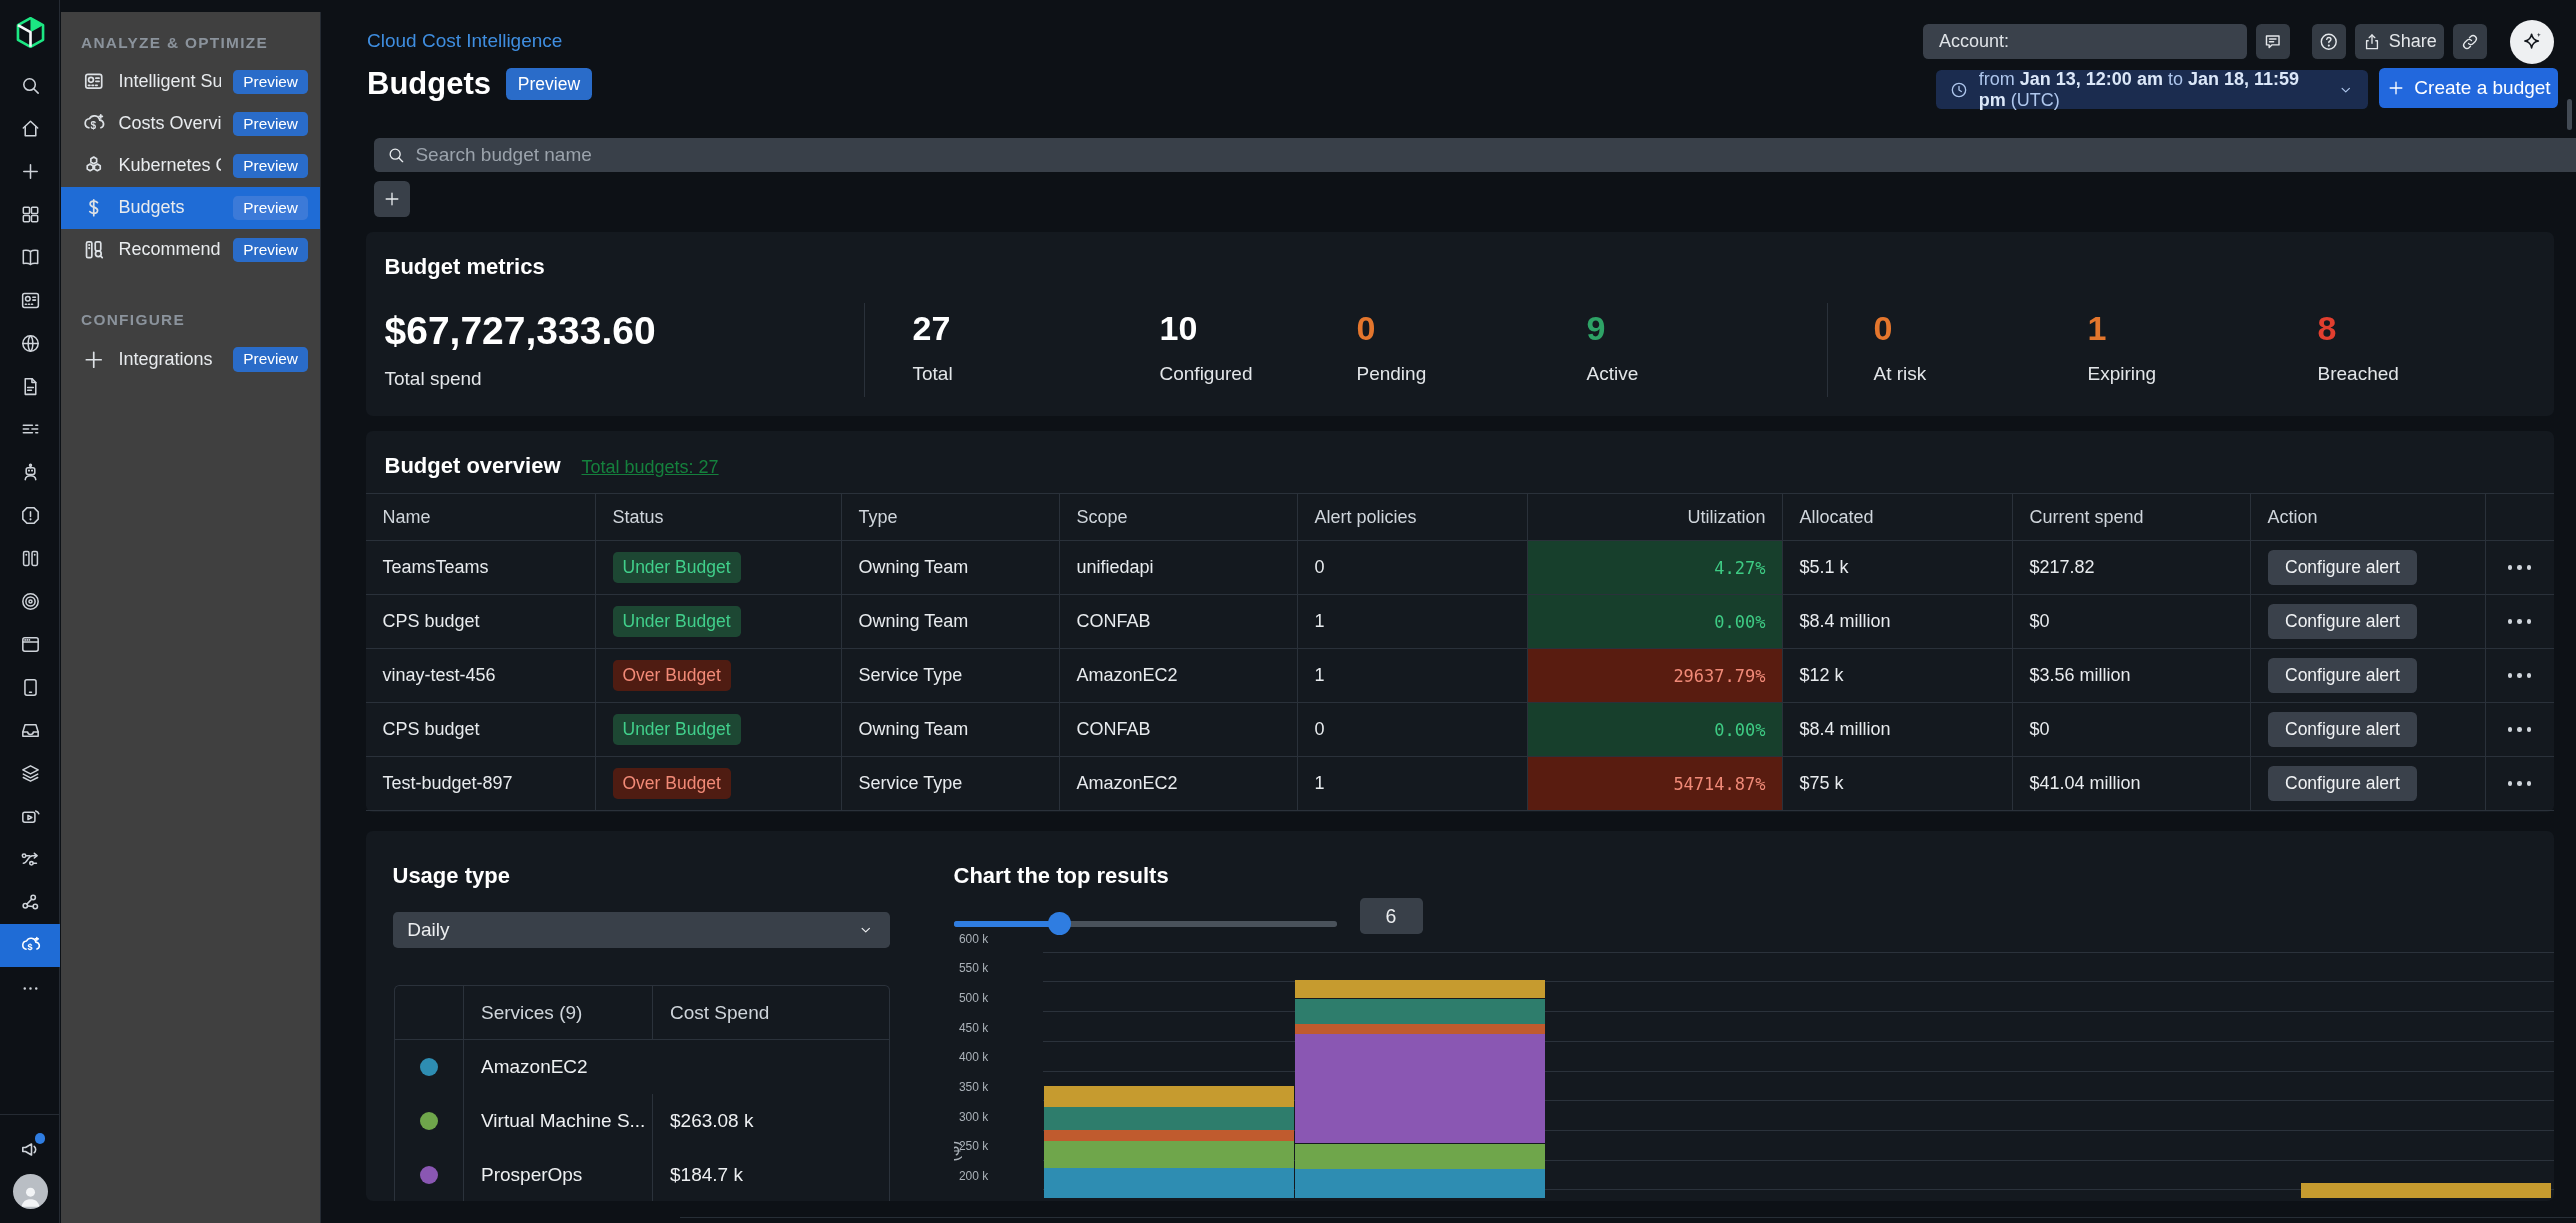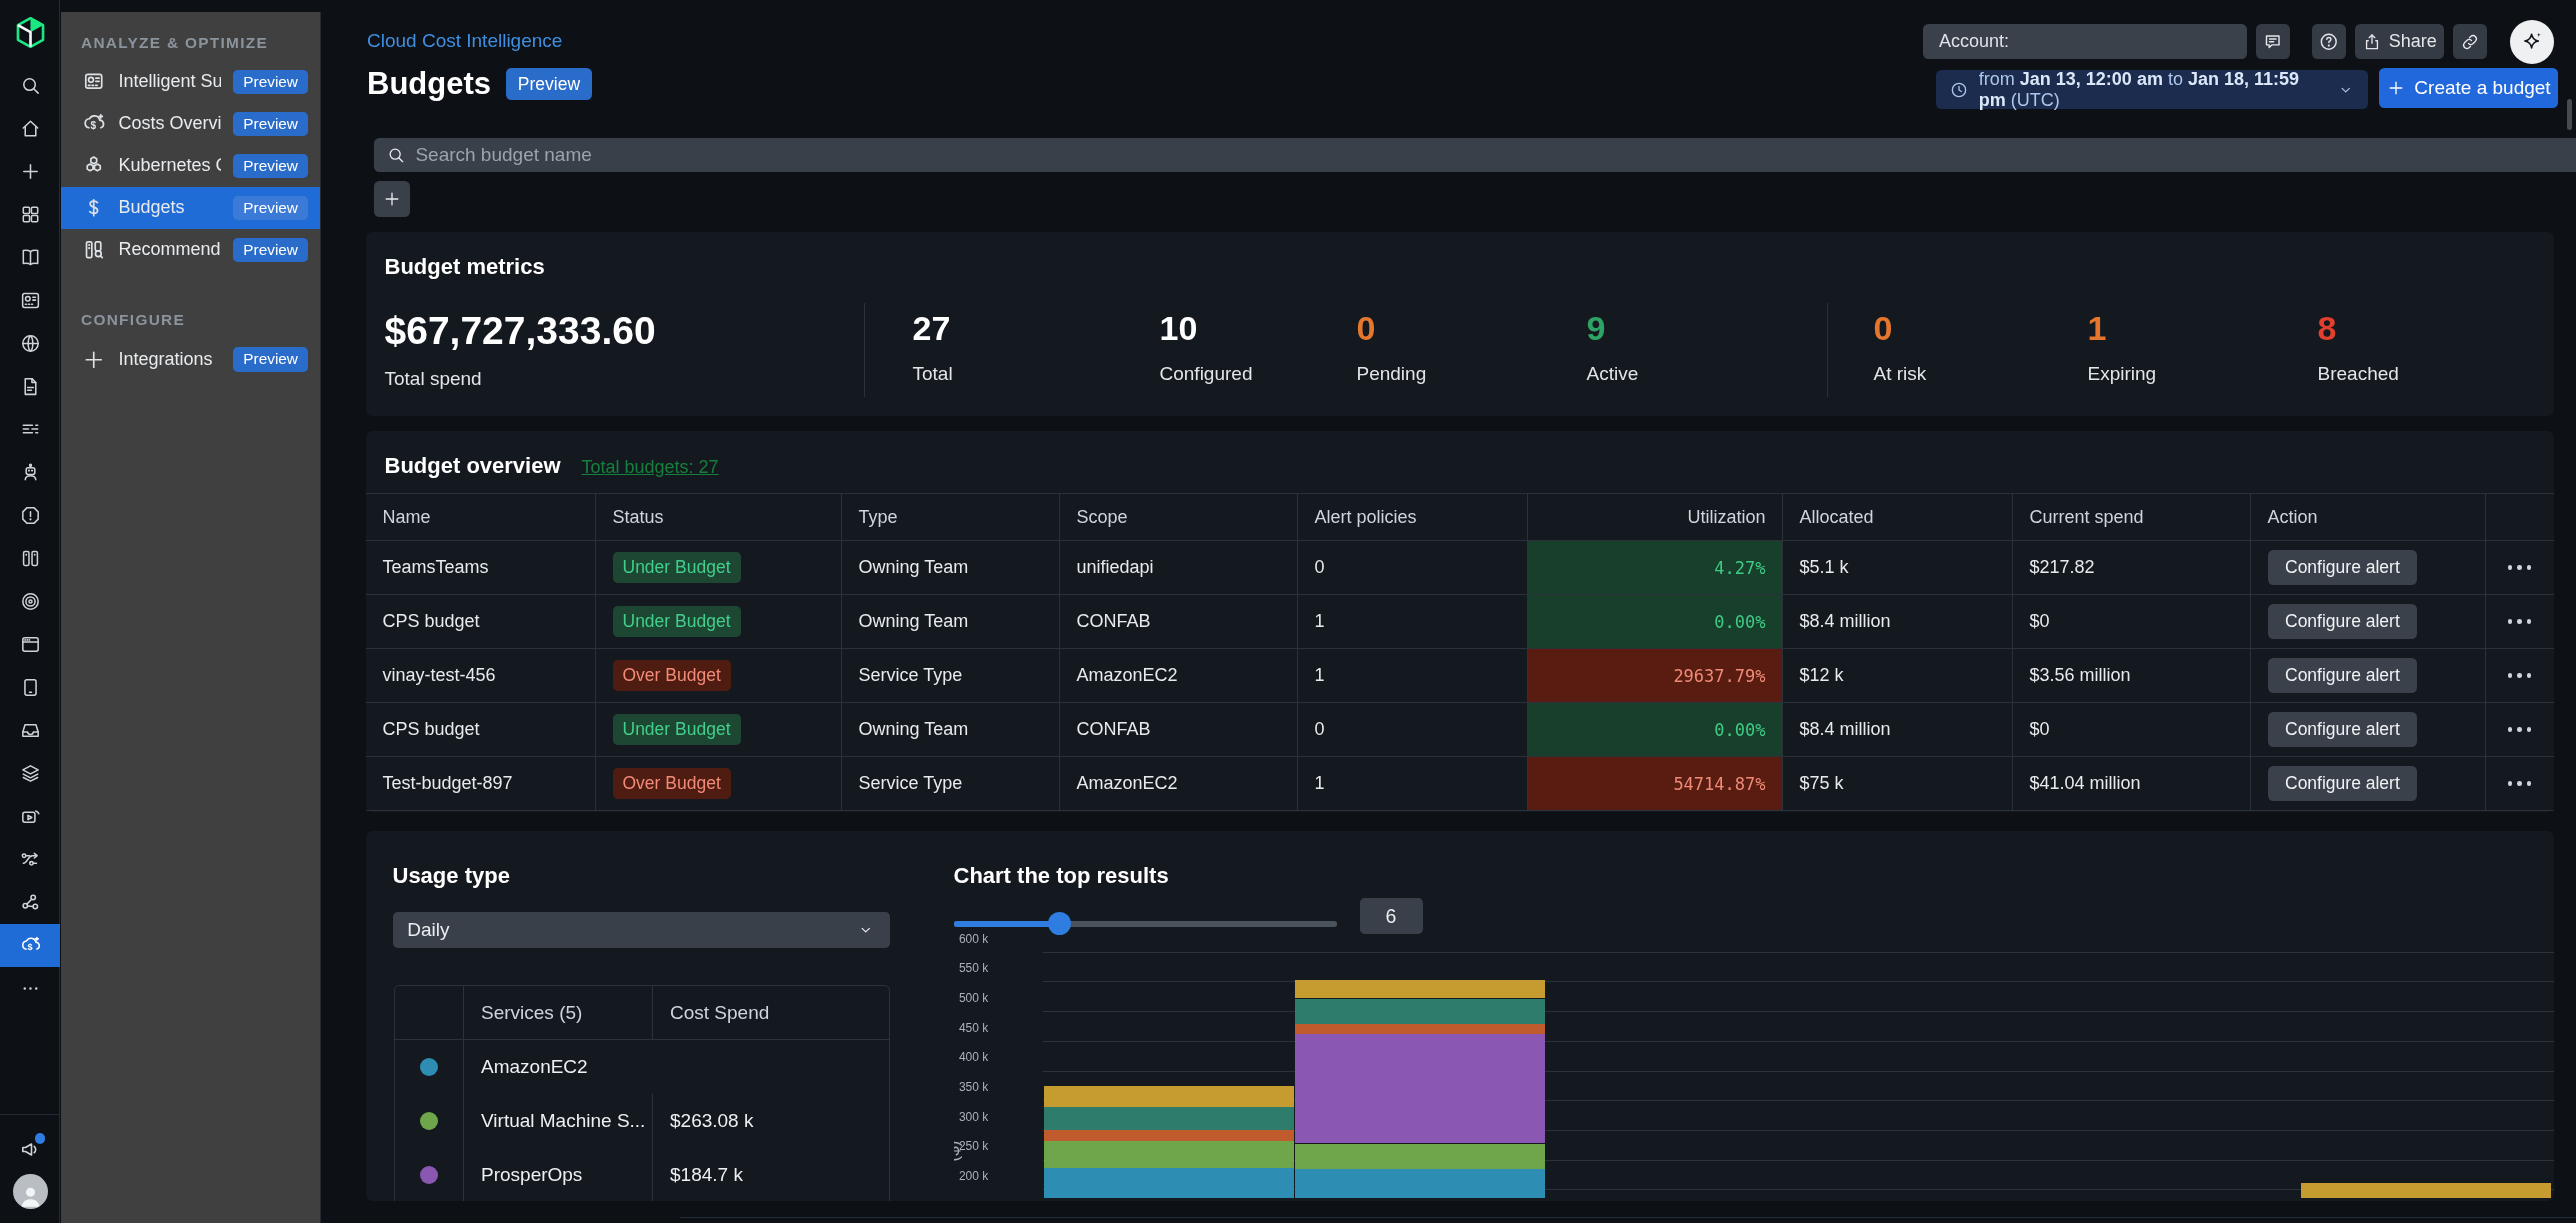--- a/index.html
+++ b/index.html
@@ -678,21 +678,21 @@
       <span>Daily</span>
       <span id="dd-chev">
           <svg class="icon-svg" style="width:17.5px;height:17.5px" viewBox="0 0 24 24" fill="none" stroke="currentColor" stroke-width="1.6" stroke-linecap="round" stroke-linejoin="round">
             <path d="M7 10l5 5 5-5"></path>
           </svg>
         </span>
     </div>
     <div id="svc-table">
       <div class="svc-head">
         <div class="svc-cell c-dot"></div>
-        <div class="svc-cell">Services (5)</div>
+        <div class="svc-cell">Services (9)</div>
         <div class="svc-cell">Cost Spend</div>
       </div>
       <div id="svc-rows">
           <div class="svc-row">
             <div class="svc-cell c-dot">
               <span class="svc-dot" style="background:#2e8db2"></span>
             </div>
             <div class="svc-cell">AmazonEC2</div>
           </div>
           <div class="svc-row">

